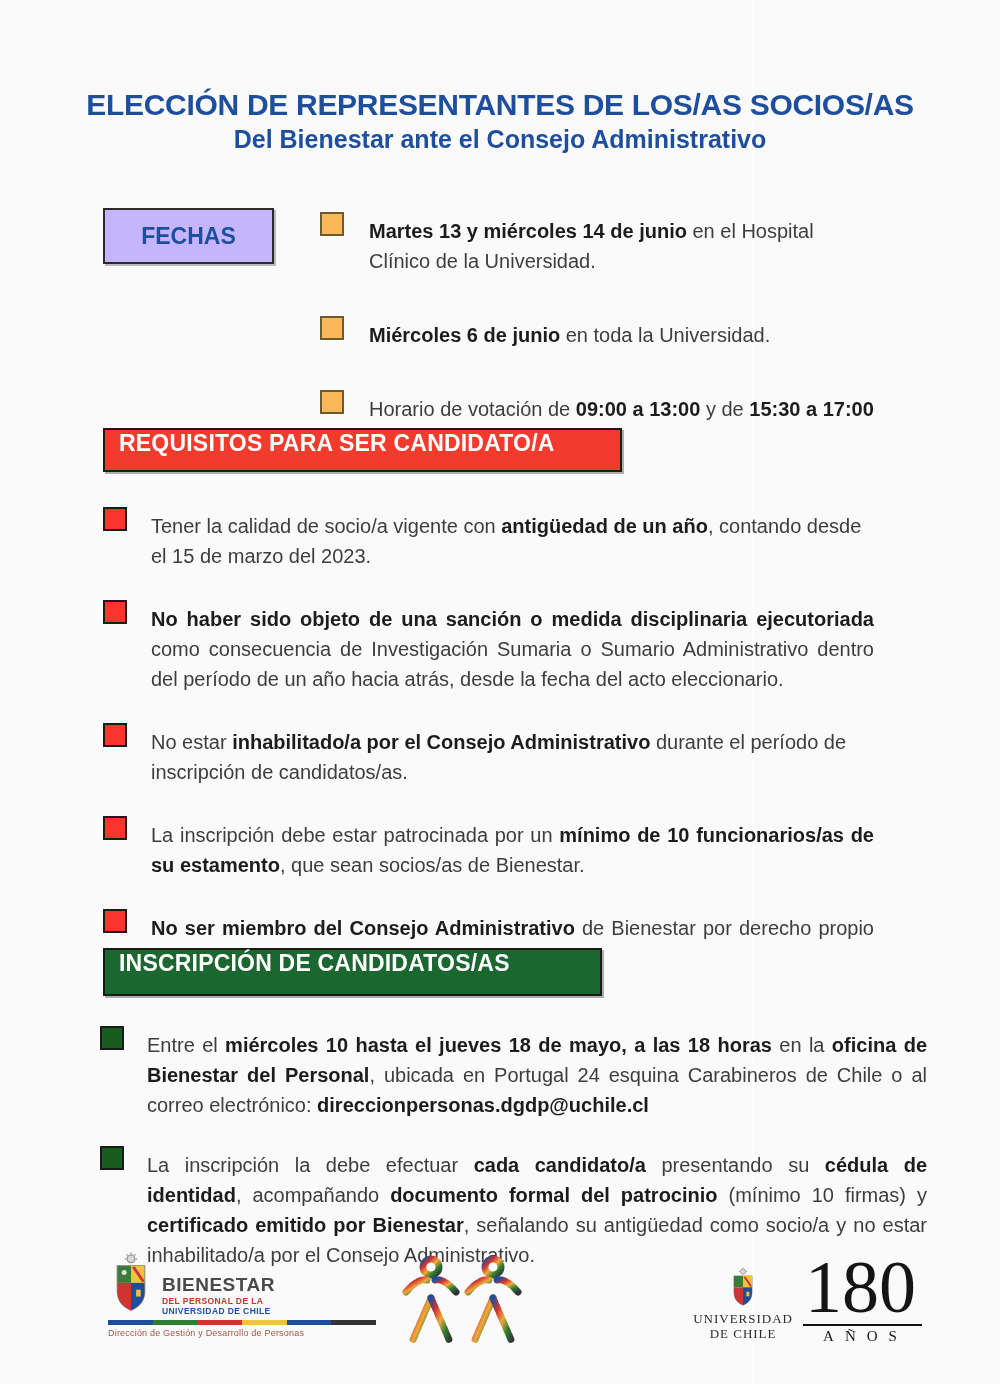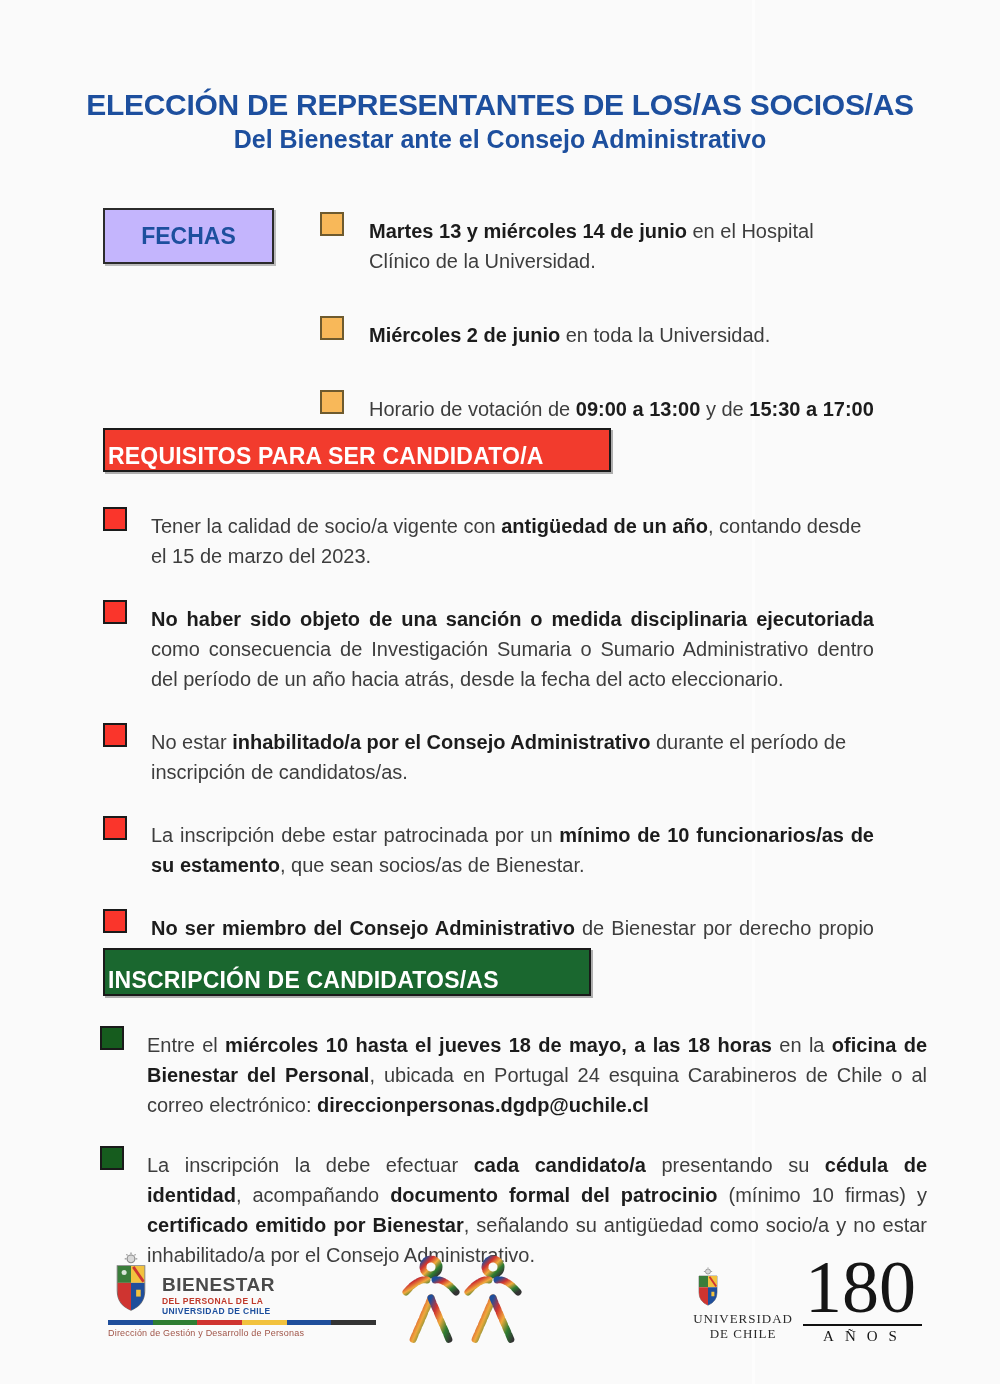--- a/index.html
+++ b/index.html
@@ -34,23 +34,23 @@
     font-size:23px;font-weight:700;color:#1d4f9e;flex:0 0 auto;
     box-shadow:2px 2px 0 rgba(0,0,0,.25);
   }
   .fechas-list{margin:0 0 0 46px;padding:0;width:565px;}
   .fechas-list .item{margin-bottom:28px;}
   .fechas-list .item:nth-child(3){margin-top:6px;}
   .fechas-list .sq{margin-right:17px;}
 
   
   .banner{
-    position:absolute;left:103px;display:flex;align-items:flex-end;
+    position:absolute;left:103px;display:flex;align-items:flex-start;
     border:2px solid #1a1a1a;color:#ffffff;font-size:23px;font-weight:700;
-    padding-left:3px;letter-spacing:.2px;box-shadow:2px 2px 0 rgba(0,0,0,.3);
+    padding-left:14px;letter-spacing:.2px;box-shadow:2px 2px 0 rgba(0,0,0,.3);
   }
   .banner.red{top:428px;width:501px;height:40px;background:#f23b2d;}
   .banner.green{top:948px;width:481px;height:44px;background:#1a672f;}
 
   
   .req-list{position:absolute;top:503px;left:103px;width:779px;margin:0;padding:0;}
   .req-list .item{margin-bottom:17px;}
   .req-list .sq{margin-right:16px;}
 
   
@@ -66,21 +66,21 @@
   .bl-name{font-size:19px;font-weight:700;color:#4a4a4a;letter-spacing:.5px;}
   .bl-sub1{font-size:8.5px;font-weight:700;color:#c0392b;letter-spacing:.4px;}
   .bl-sub2{font-size:8.5px;font-weight:700;color:#1d4f9e;letter-spacing:.4px;}
   .bl-bar{height:5px;margin-top:4px;display:flex;}
   .bl-bar span{flex:1;}
   .bl-caption{font-size:9px;color:#a05548;margin-top:3px;letter-spacing:.2px;}
 
   .figures{margin-left:22px;margin-top:2px;}
 
   .uchile-logo{margin-left:auto;display:flex;align-items:flex-end;}
-  .uc-col{display:flex;flex-direction:column;align-items:flex-start;margin-right:10px;padding-bottom:4px;}
+  .uc-col{display:flex;flex-direction:column;align-items:center;margin-right:10px;padding-bottom:4px;}
   .uc-name{font-family:"Liberation Serif","DejaVu Serif",serif;font-size:13px;color:#2b2b2b;
            letter-spacing:1px;text-align:center;line-height:15px;margin-top:2px;}
   .uc-right{display:flex;flex-direction:column;align-items:center;}
   .uc-180{font-family:"Liberation Serif","DejaVu Serif",serif;font-size:74px;line-height:70px;
           color:#151515;border-bottom:2px solid #111;padding:0 6px 2px 2px;}
   .uc-anos{font-family:"Liberation Serif","DejaVu Serif",serif;font-size:15px;color:#151515;
            letter-spacing:11px;margin-top:2px;padding-left:6px;}
 </style>
 </head>
 <body>
@@ -97,21 +97,21 @@
     <div class="fechas-box">
       <span>FECHAS</span>
     </div>
     <ul class="fechas-list">
       <li class="item">
         <span class="sq orange"></span>
         <p><span class="b">Martes 13 y miércoles 14 de junio</span><span> en el Hospital Clínico de la Universidad.</span></p>
       </li>
       <li class="item">
         <span class="sq orange"></span>
-        <p><span class="b">Miércoles 2 de junio</span><span> en toda la Universidad.</span></p>
+        <p><span class="b">Miércoles 6 de junio</span><span> en toda la Universidad.</span></p>
       </li>
       <li class="item">
         <span class="sq orange"></span>
         <p><span>Horario de votación de </span><span class="b">09:00 a 13:00</span><span> y de </span><span class="b">15:30 a 17:00 horas.</span></p>
       </li>
     </ul>
   </section>
 
   <div class="banner red">
     <span>REQUISITOS PARA SER CANDIDATO/A</span>

